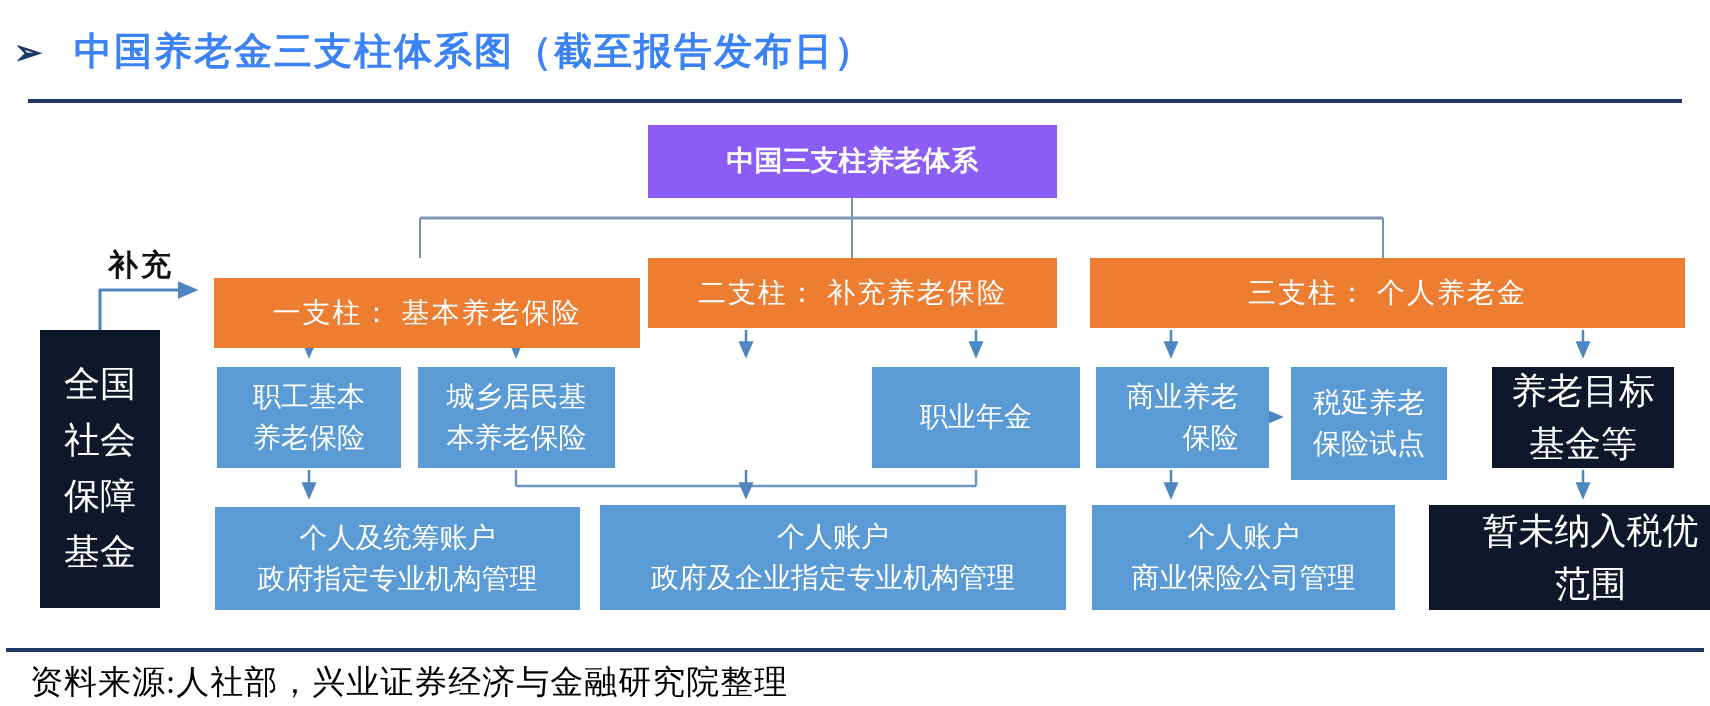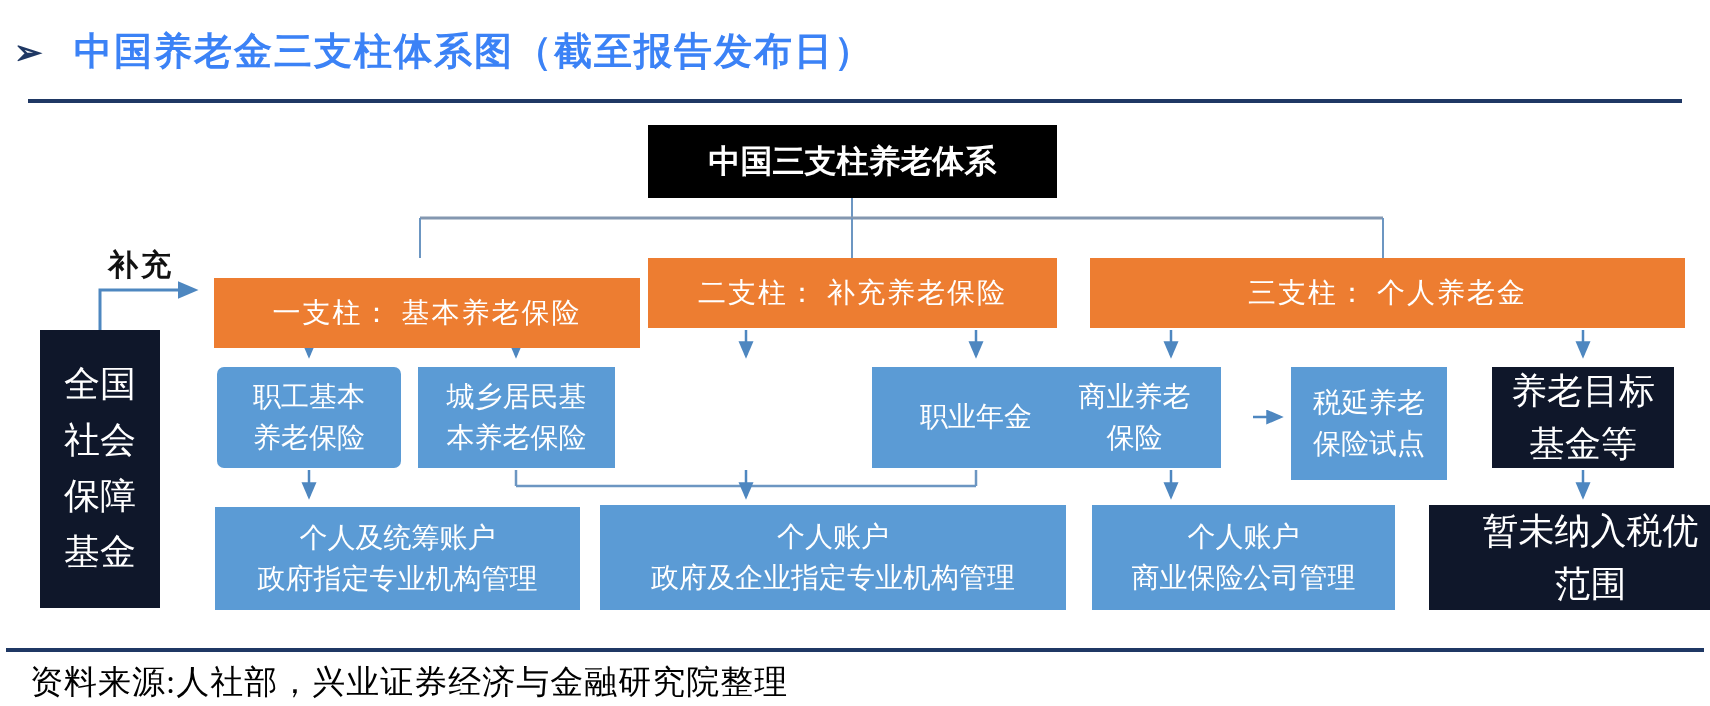--- a/index.html
+++ b/index.html
@@ -7,21 +7,21 @@
          font-family:"Liberation Serif", serif;}
   
   #header{position:absolute;left:28px;top:0;width:1654px;height:99px;
           border-bottom:4px solid #1F3864;display:flex;align-items:flex-end;}
   #bullet{position:absolute;left:14px;top:32px;font-size:34px;color:#1F3864;font-weight:bold;}
   #title{position:absolute;left:74px;top:26px;font-size:38px;font-weight:bold;color:#3b82f6;
          letter-spacing:2px;}
   
   .box{position:absolute;display:flex;align-items:center;justify-content:center;
        text-align:center;color:#ffffff;white-space:pre-line;line-height:1.45;}
-  .red{background:#000000;font-size:32px;}
+  .red{background:#8b5cf6;font-size:28px;}
   .orange{background:#ED7D31;font-size:28px;letter-spacing:2px;}
   .blue{background:#5B9BD5;font-size:28px;}
   .gray{background:#0f172a;font-size:36px;}
   #supplement{position:absolute;left:108px;top:245px;font-size:30px;color:#111111;
               font-weight:bold;letter-spacing:3px;}
   
   #wires{position:absolute;left:0;top:0;pointer-events:none;}
   
   #footer-line{position:absolute;left:6px;top:648px;width:1698px;height:0;
                border-top:4px solid #1F3864;}
@@ -75,26 +75,26 @@
 
   <div class="box orange" style="left:214px;top:258px;width:426px;height:70px;margin-top:20px;">一支柱： 基本养老保险</div>
   <div class="box orange" style="left:648px;top:258px;width:409px;height:70px;">二支柱： 补充养老保险</div>
   <div class="box orange" style="left:1090px;top:258px;width:595px;height:70px;">三支柱： 个人养老金</div>
 
   <div class="box gray" style="left:40px;top:330px;width:120px;height:278px;line-height:1.55;">全国
 社会
 保障
 基金</div>
 
-  <div class="box blue" style="left:217px;top:367px;width:184px;height:101px;border-radius:7px;">职工基本
+  <div class="box blue" style="left:217px;top:367px;width:184px;height:101px;">职工基本
 养老保险</div>
   <div class="box blue" style="left:418px;top:367px;width:197px;height:101px;">城乡居民基
 本养老保险</div>
   <div class="box blue" style="left:872px;top:367px;width:208px;height:101px;">职业年金</div>
-  <div class="box blue" style="left:1048px;top:367px;width:173px;height:101px;">商业养老
+  <div class="box blue" style="left:1096px;top:367px;width:173px;height:101px;text-align:right;">商业养老
 保险</div>
   <div class="box blue" style="left:1291px;top:367px;width:156px;height:113px;">税延养老
 保险试点</div>
   <div class="box gray" style="left:1492px;top:367px;width:182px;height:101px;">养老目标
 基金等</div>
 
   <div class="box blue" style="left:215px;top:507px;width:365px;height:103px;">个人及统筹账户
 政府指定专业机构管理</div>
   <div class="box blue" style="left:600px;top:505px;width:466px;height:105px;">个人账户
 政府及企业指定专业机构管理</div>

